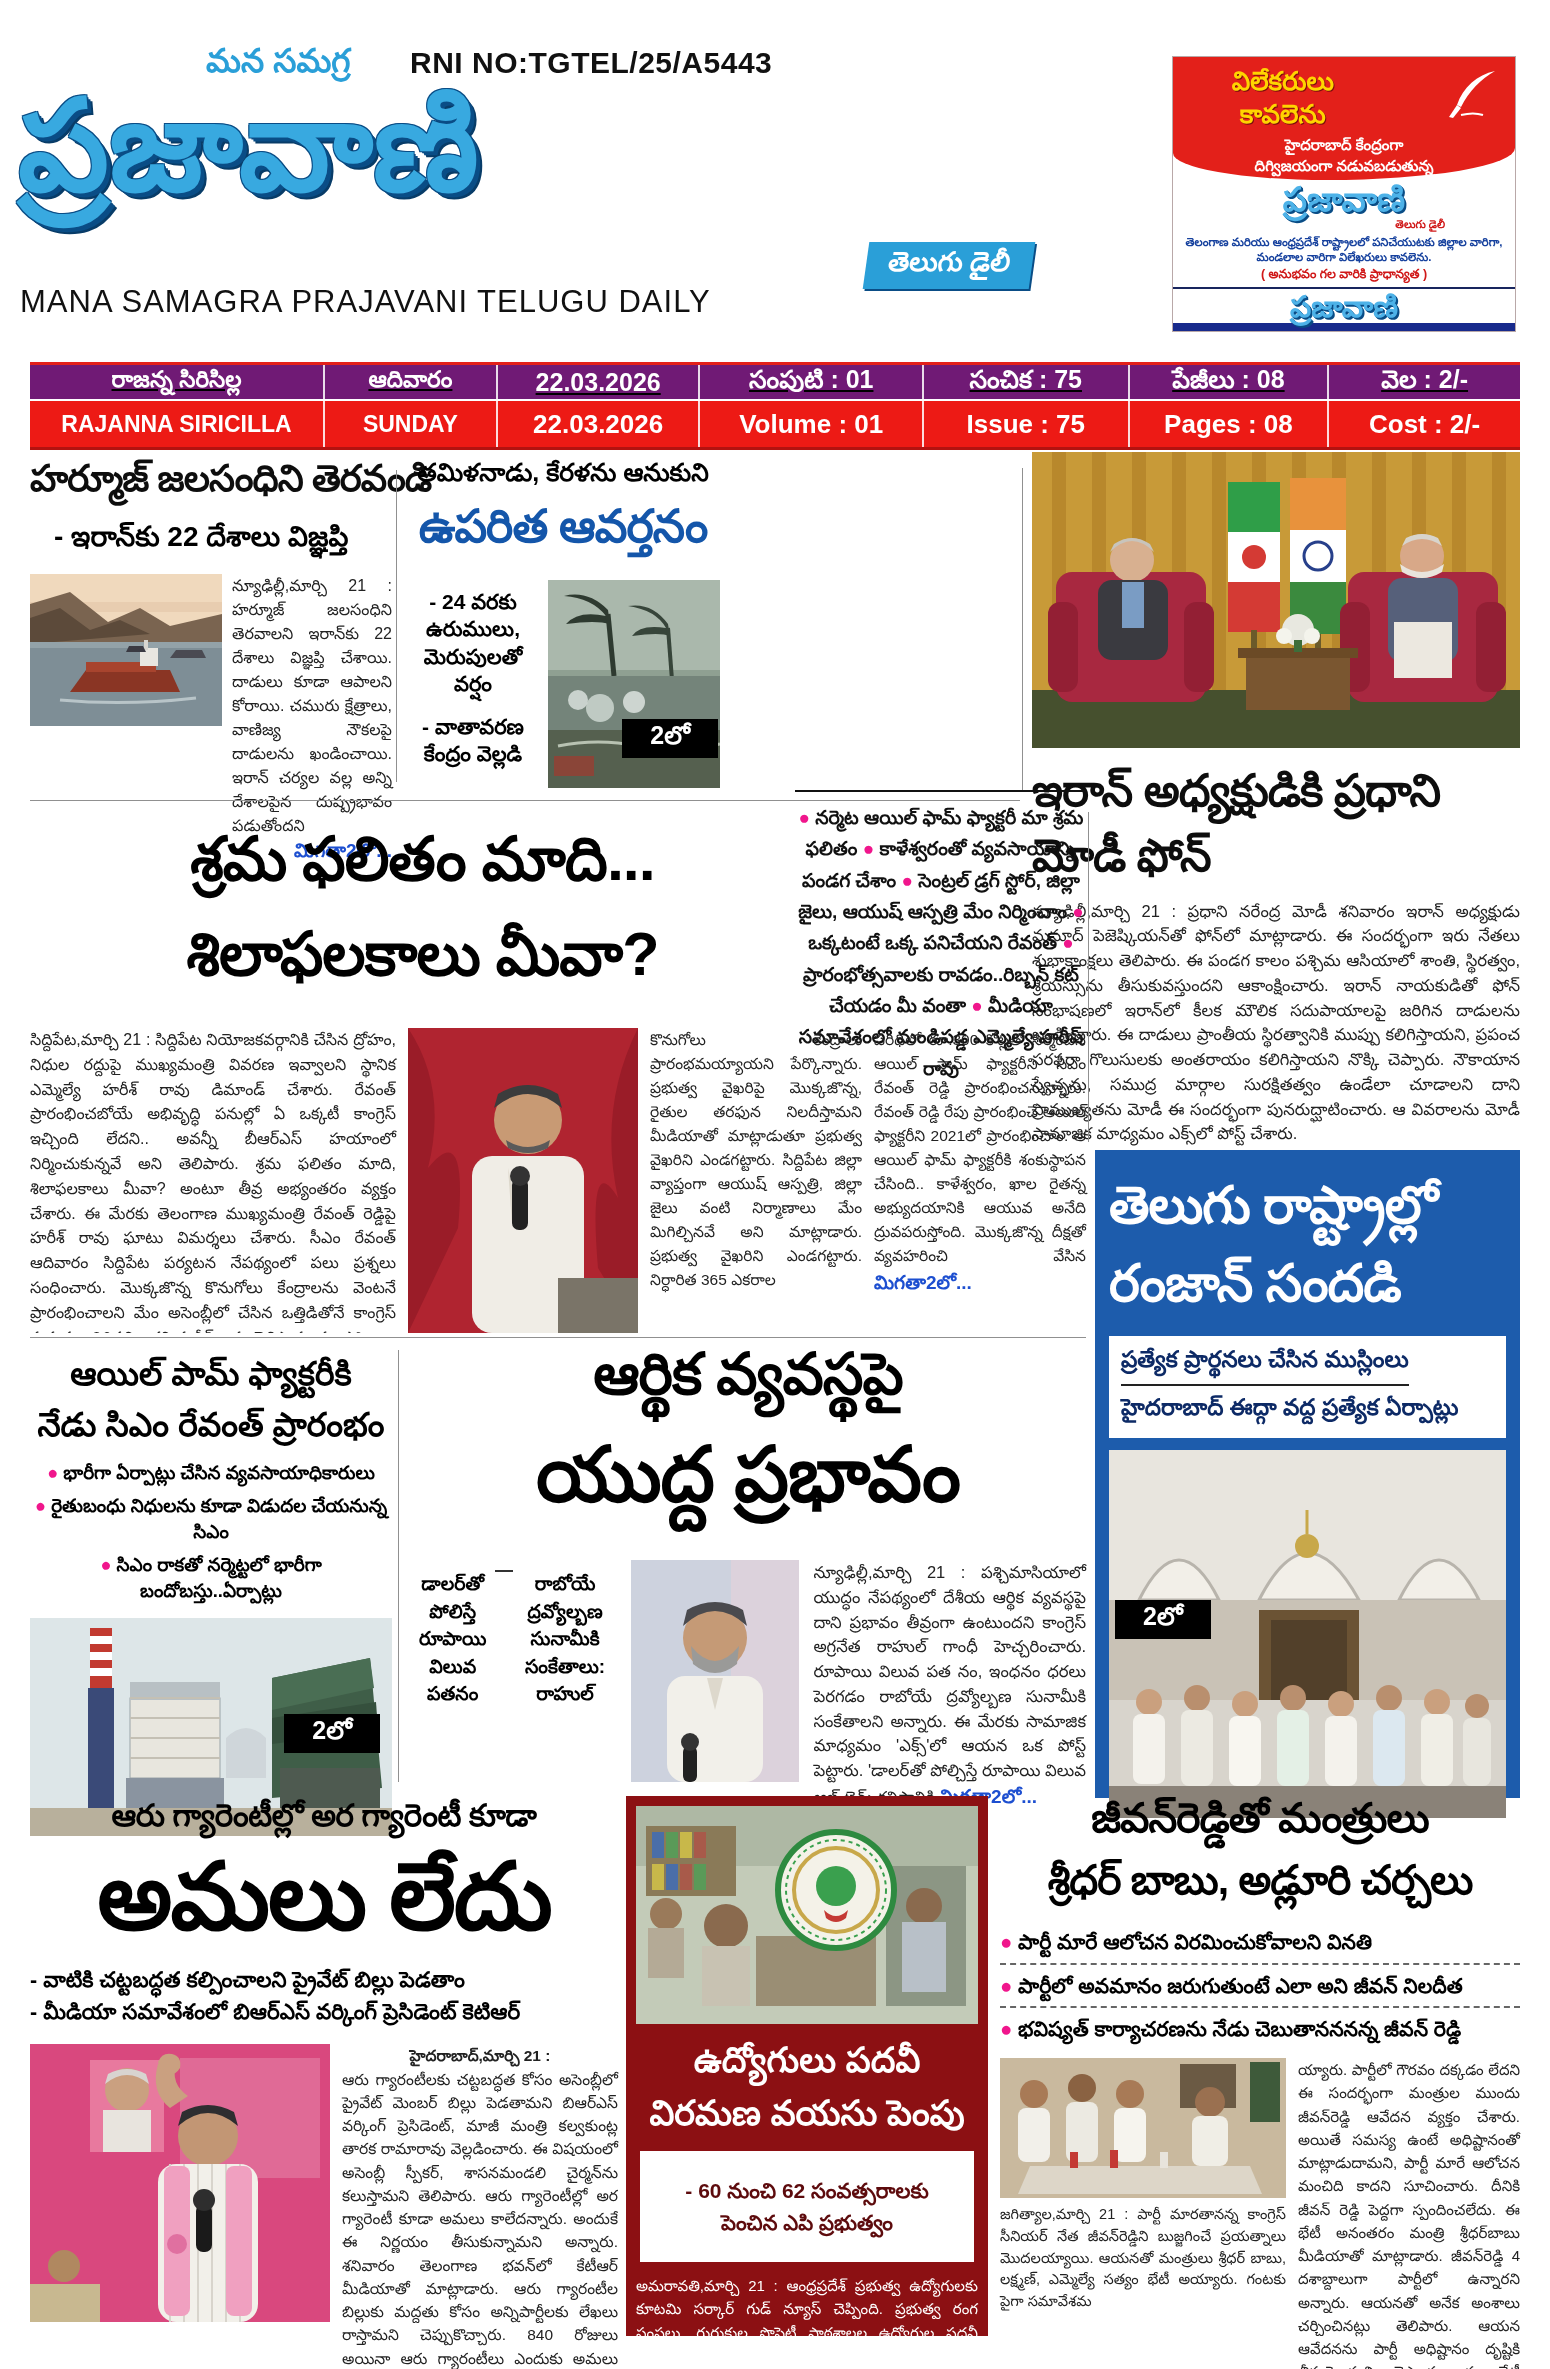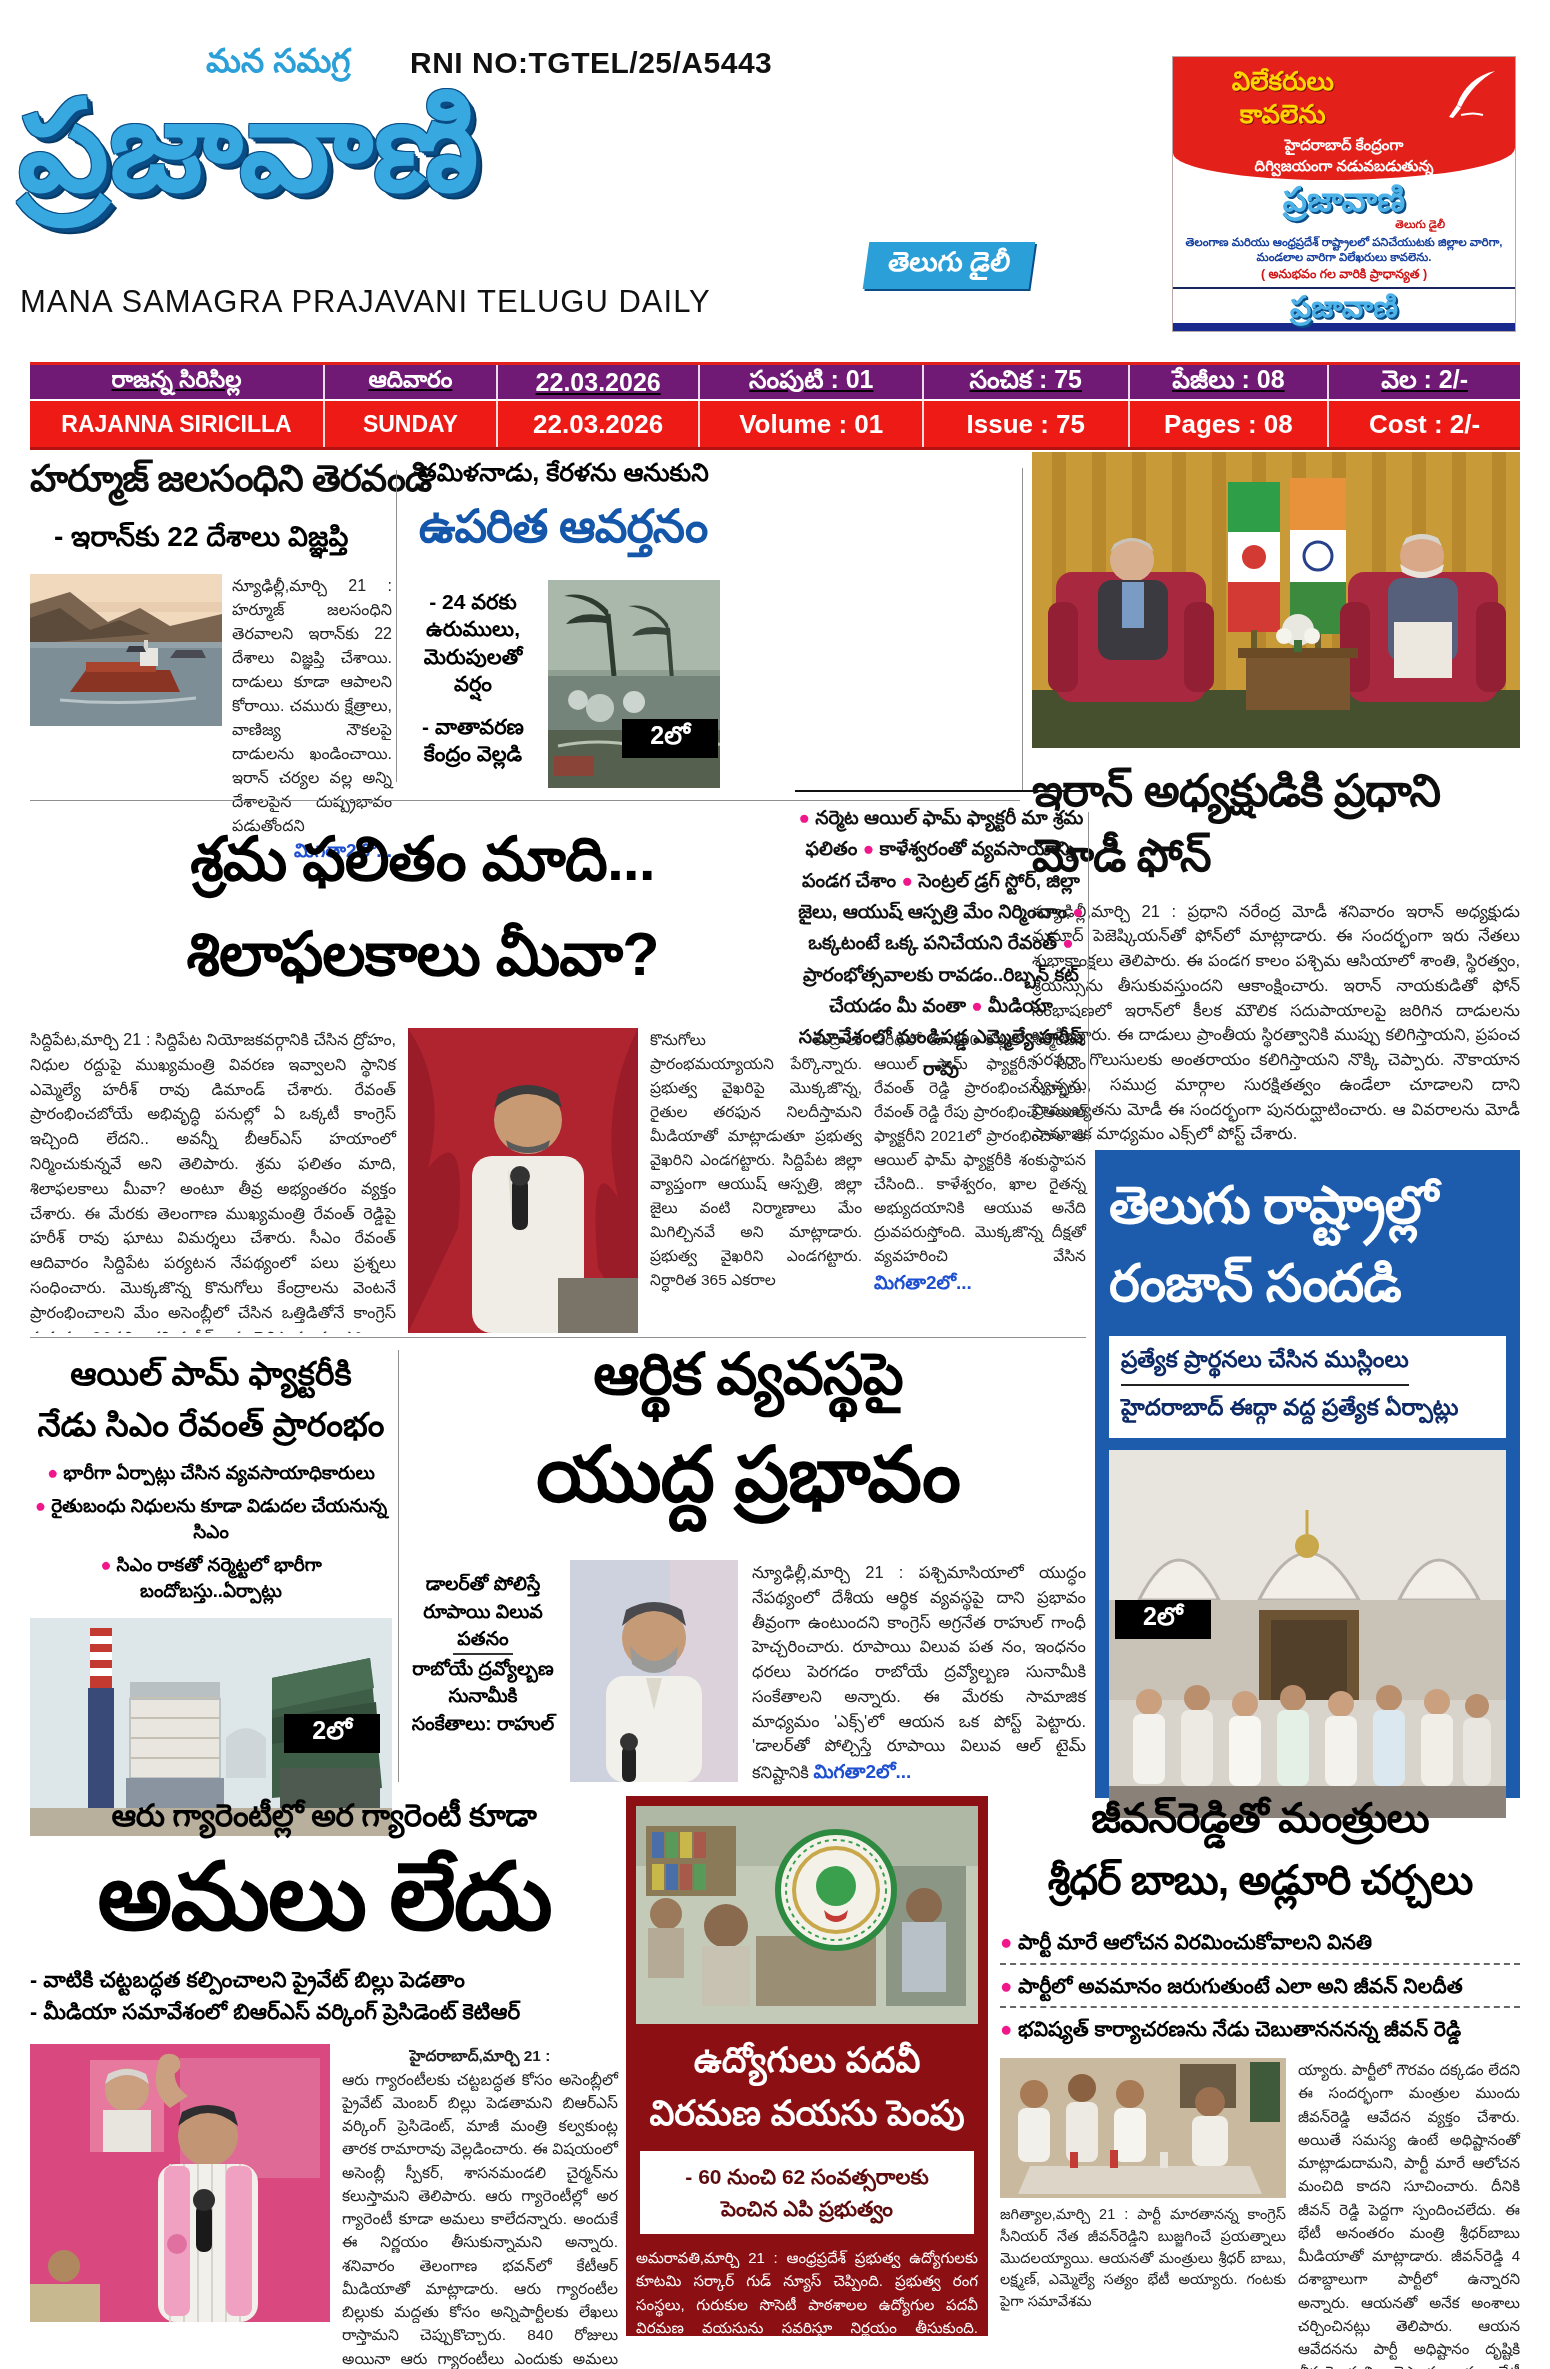--- a/index.html
+++ b/index.html
@@ -101,40 +101,40 @@
   .art-oilpalm { position:absolute; left:30px; top:1348px; width:362px; }
   .art-oilpalm .h { font-size:33px; font-weight:bold; text-align:center; line-height:1.55; }
   .art-oilpalm .pts { margin-top:12px; display:flex; flex-direction:column; gap:7px; }
   .art-oilpalm .pts div { font-size:18.5px; font-weight:bold; text-align:center; }
   .art-oilpalm .fig { position:relative; margin-top:12px; }
 
   .art-economy { position:absolute; left:410px; top:1340px; width:676px; }
   .art-economy .h1 { font-size:58px; font-weight:bold; text-align:center; letter-spacing:-1px; }
   .art-economy .h2 { font-size:77px; font-weight:bold; text-align:center; letter-spacing:-1px; margin-top:8px; }
   .economy-row { display:flex; gap:14px; margin-top:22px; }
-  .economy-sub { flex:0 0 146px; display:flex; flex-direction:column; padding-top:10px; }
+  .economy-sub { flex:0 0 146px; display:flex; flex-direction:row; padding-top:10px; }
   .economy-sub .s { font-size:19px; font-weight:bold; text-align:center; line-height:1.45; }
   .economy-sub .rule { width:60px; height:2px; background:#333; margin:0 auto; }
   .economy-row .fig { flex:0 0 168px; }
   .economy-row .bt { flex:1; font-size:16.5px; }
 
   
   .art-amalu { position:absolute; left:30px; top:1798px; width:588px; }
   .art-amalu .h1 { font-size:31px; font-weight:bold; text-align:center; white-space:nowrap; letter-spacing:-.5px; }
   .art-amalu .h2 { font-size:94px; font-weight:bold; text-align:center; line-height:1.2; letter-spacing:-2px; }
   .art-amalu .pts { margin-top:10px; }
   .art-amalu .pts div { font-size:21.5px; font-weight:bold; line-height:1.5; }
   .amalu-row { display:flex; gap:12px; margin-top:16px; }
   .amalu-row .fig { flex:0 0 300px; }
   .amalu-row .bt { flex:1; font-size:15.5px; }
   .amalu-row .bt .dateline { text-align:center; display:block; font-weight:bold; }
 
   .retire { position:absolute; left:626px; top:1796px; width:362px; height:540px; background:#8c1013; padding:10px 10px 12px 10px; }
   .retire .h { color:#fff; font-size:35px; font-weight:bold; text-align:center; line-height:1.5; margin-top:10px; }
-  .retire .wbox { background:#fff; margin:12px 4px 0 4px; padding:10px 8px; text-align:center; }
+  .retire .wbox { background:#fff; margin:12px 4px 0 4px; padding:24px 8px; text-align:center; }
   .retire .wbox div { font-size:21px; font-weight:bold; color:#5d0b0d; line-height:1.5; }
   .retire .bt { color:#fff; font-size:15px; text-align:justify; line-height:1.55; margin-top:12px; }
 
   .art-jeevan { position:absolute; left:1000px; top:1788px; width:520px; }
   .art-jeevan .h { font-size:41px; font-weight:bold; line-height:1.5; text-align:center; letter-spacing:-1px; }
   .art-jeevan .pts { margin-top:10px; }
   .art-jeevan .pts div { font-size:20.5px; font-weight:bold; padding:7px 0; border-bottom:2px dashed #666; line-height:1.35; }
   .art-jeevan .pts div:last-child { border-bottom:none; }
   .jeevan-row { display:flex; gap:12px; margin-top:8px; }
   .jeevan-left { flex:0 0 286px; }

